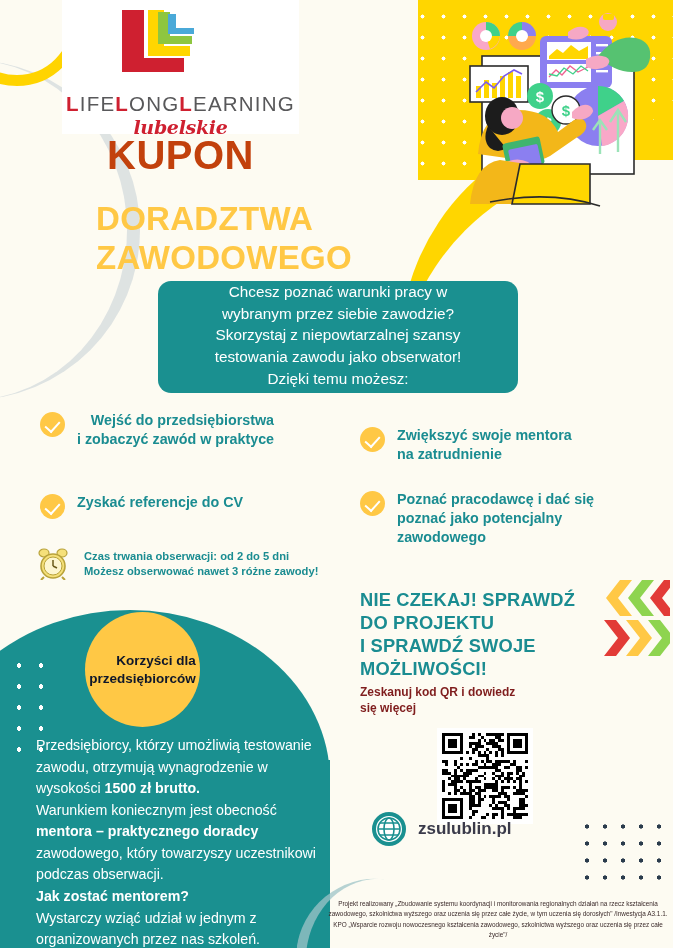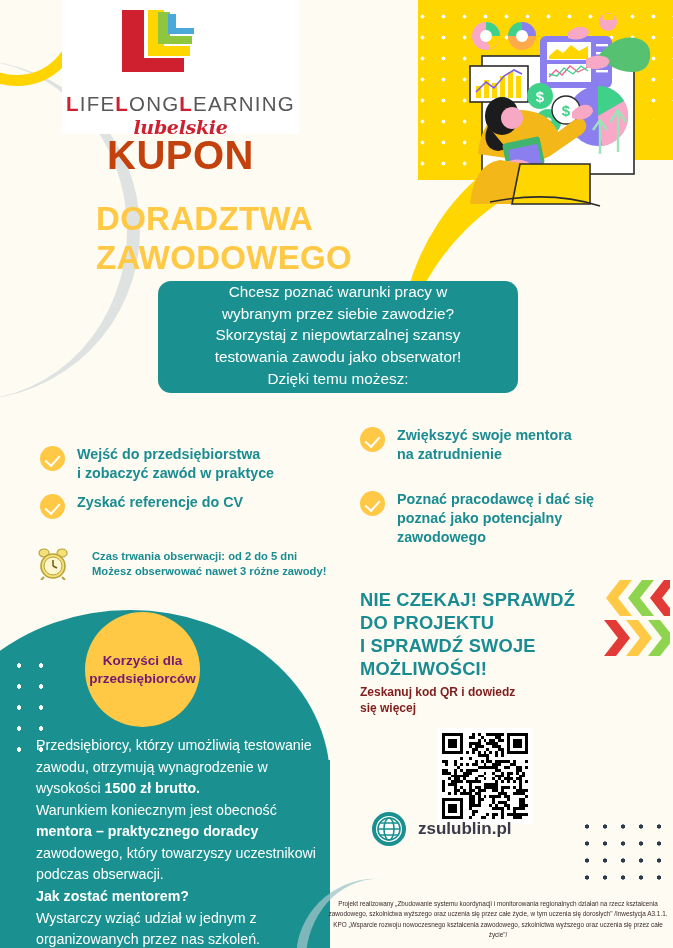--- a/index.html
+++ b/index.html
@@ -112,27 +112,27 @@
     background: #ffc845; position: relative; margin-top: 1px;
   }
   .check::after {
     content: ""; position: absolute; left: 8px; top: 6px;
     width: 7px; height: 12px; border: solid #fff;
     border-width: 0 2.4px 2.4px 0; transform: rotate(42deg);
   }
   .benefit .txt {
     color: #1a8c91; font-weight: 700; font-size: 14.3px; line-height: 1.33;
   }
-  #b1 { left: 40px; top: 445px; width: 290px; }
+  #b1 { left: 40px; top: 411px; width: 290px; text-align: right; }
   #b2 { left: 40px; top: 493px; width: 290px; }
   #b3 { left: 360px; top: 426px; width: 290px; }
   #b4 { left: 360px; top: 490px; width: 280px; }
 
   
-  .clock-note { position: absolute; left: 38px; top: 548px; display: flex; gap: 24px; align-items: center; }
+  .clock-note { position: absolute; left: 38px; top: 548px; display: flex; gap: 16px; align-items: center; }
   .clock-icon { flex: 0 0 auto; width: 30px; height: 32px; position: relative; }
   .clock-note .cn-txt {
     color: #1a8c91; font-weight: 700; font-size: 11.2px; line-height: 1.32;
   }
 
   
   .blob {
     position: absolute; left: -70px; top: 610px;
     width: 400px; height: 330px;
     background: #1a9090;
@@ -148,22 +148,22 @@
     background-image: radial-gradient(#ffffff 2.2px, transparent 2.4px);
     background-size: 22px 21px;
   }
   .circle-yellow {
     position: absolute; left: 85px; top: 612px;
     width: 115px; height: 115px; border-radius: 50%;
     background: #ffc845;
     display: flex; align-items: center; justify-content: center;
   }
   .circle-yellow span {
-    color: #701a75; font-weight: 700; font-size: 13.5px;
-    text-align: center; line-height: 1.3;
+    color: #0f172a; font-weight: 700; font-size: 13.5px;
+    text-align: right; line-height: 1.3;
   }
   .blob-text {
     position: absolute; left: 36px; top: 735px; width: 300px;
     color: #fff; font-size: 14.2px; line-height: 1.52;
   }
   .blob-text b { font-weight: 700; }
 
   
   .cta {
     position: absolute; left: 360px; top: 588px; width: 240px;

